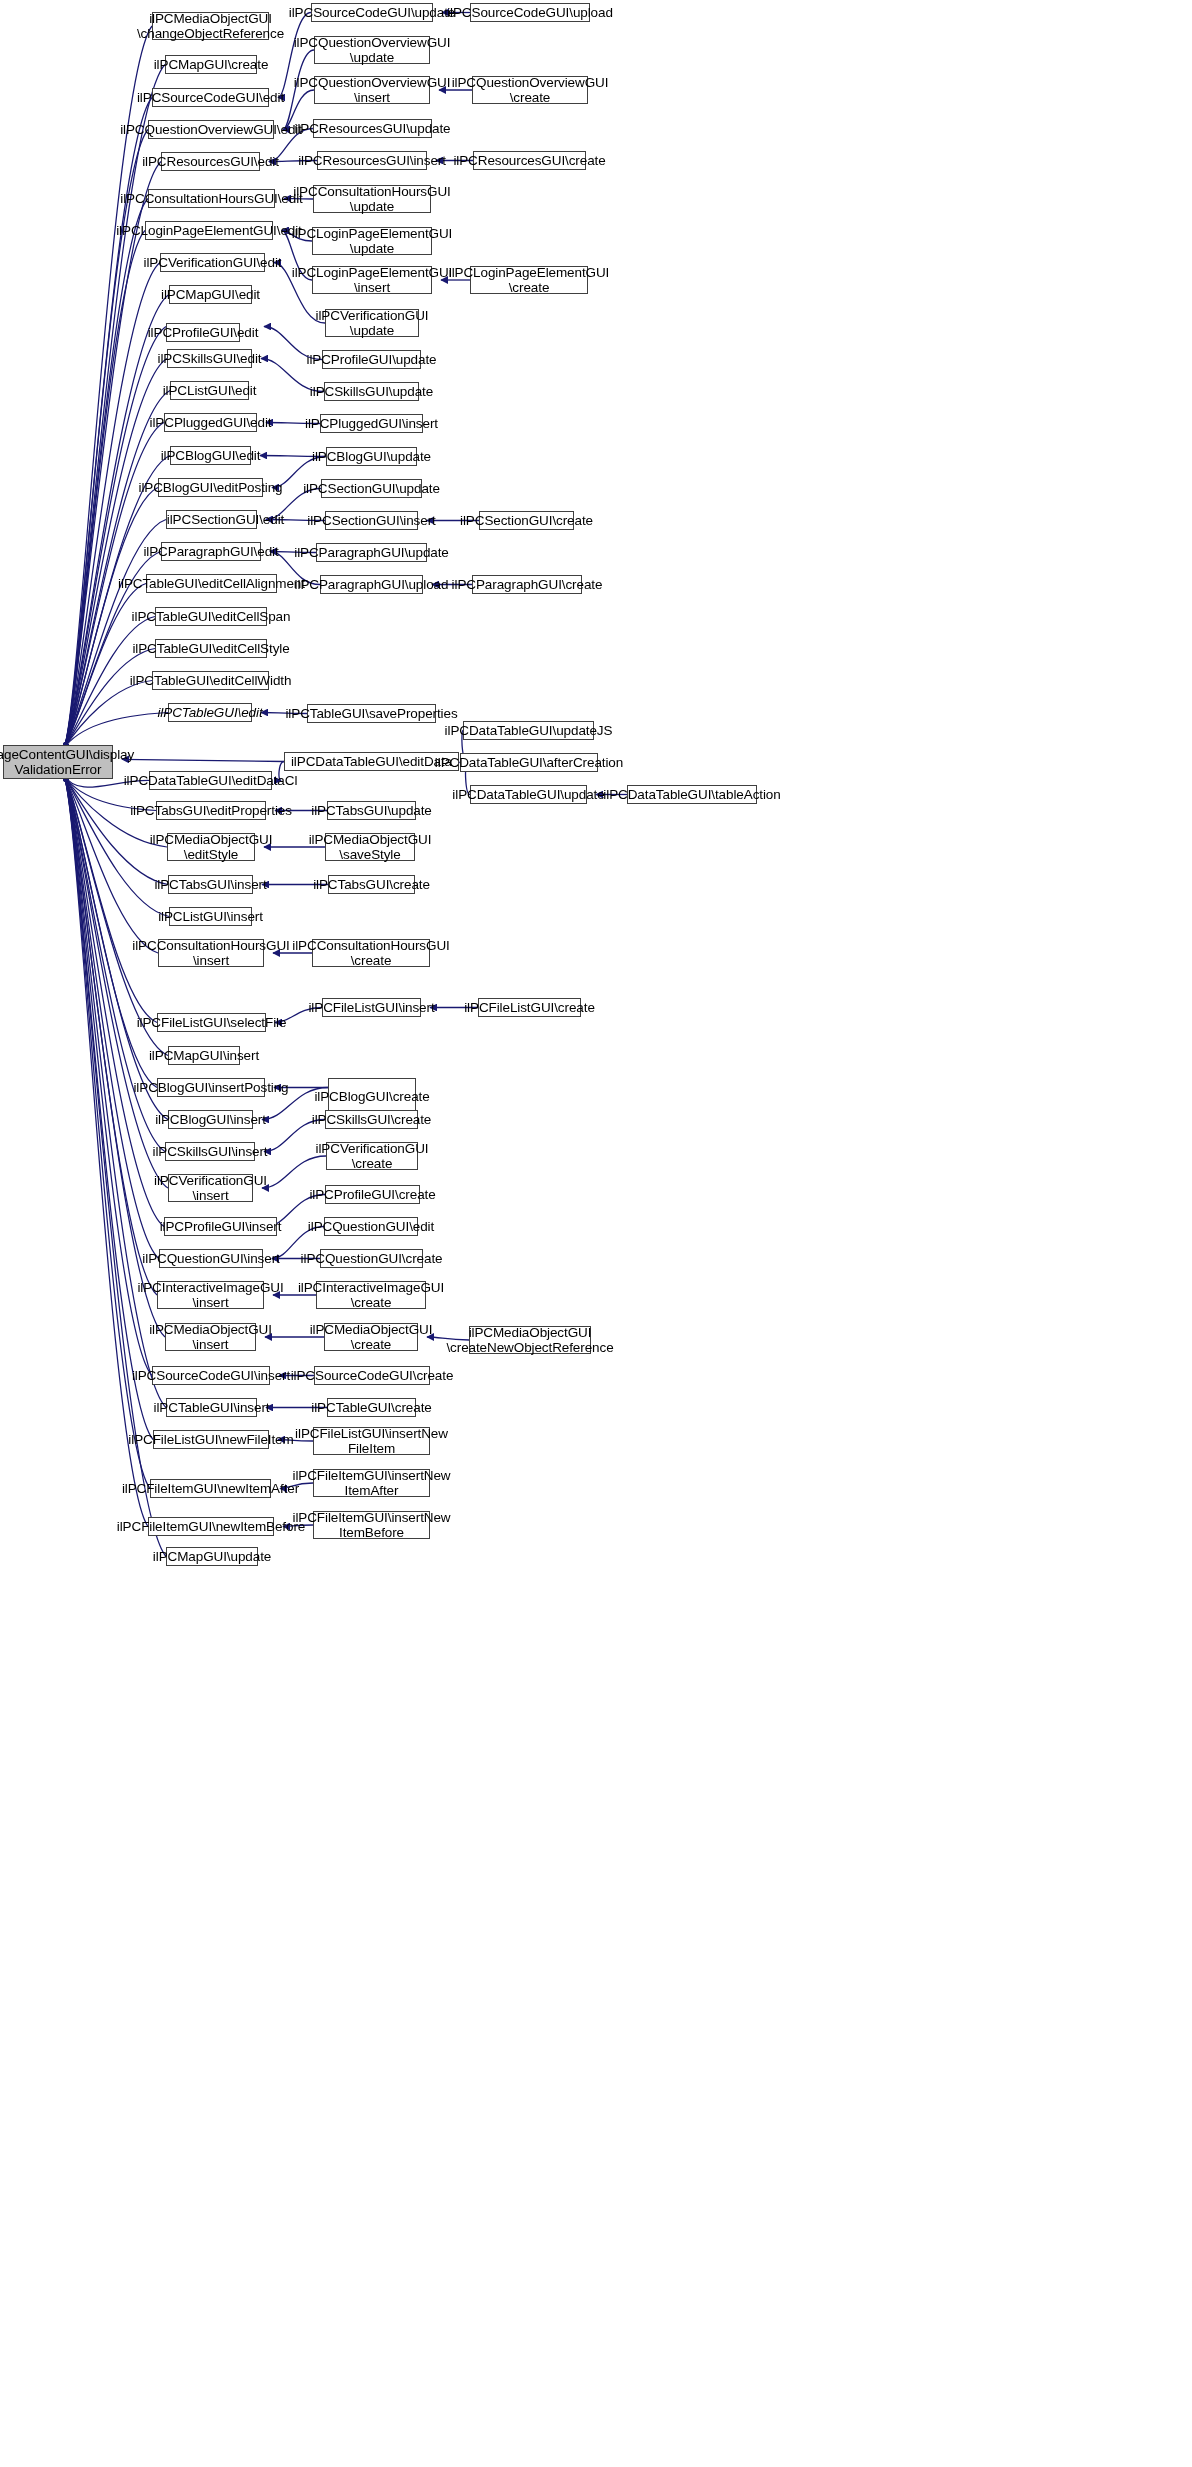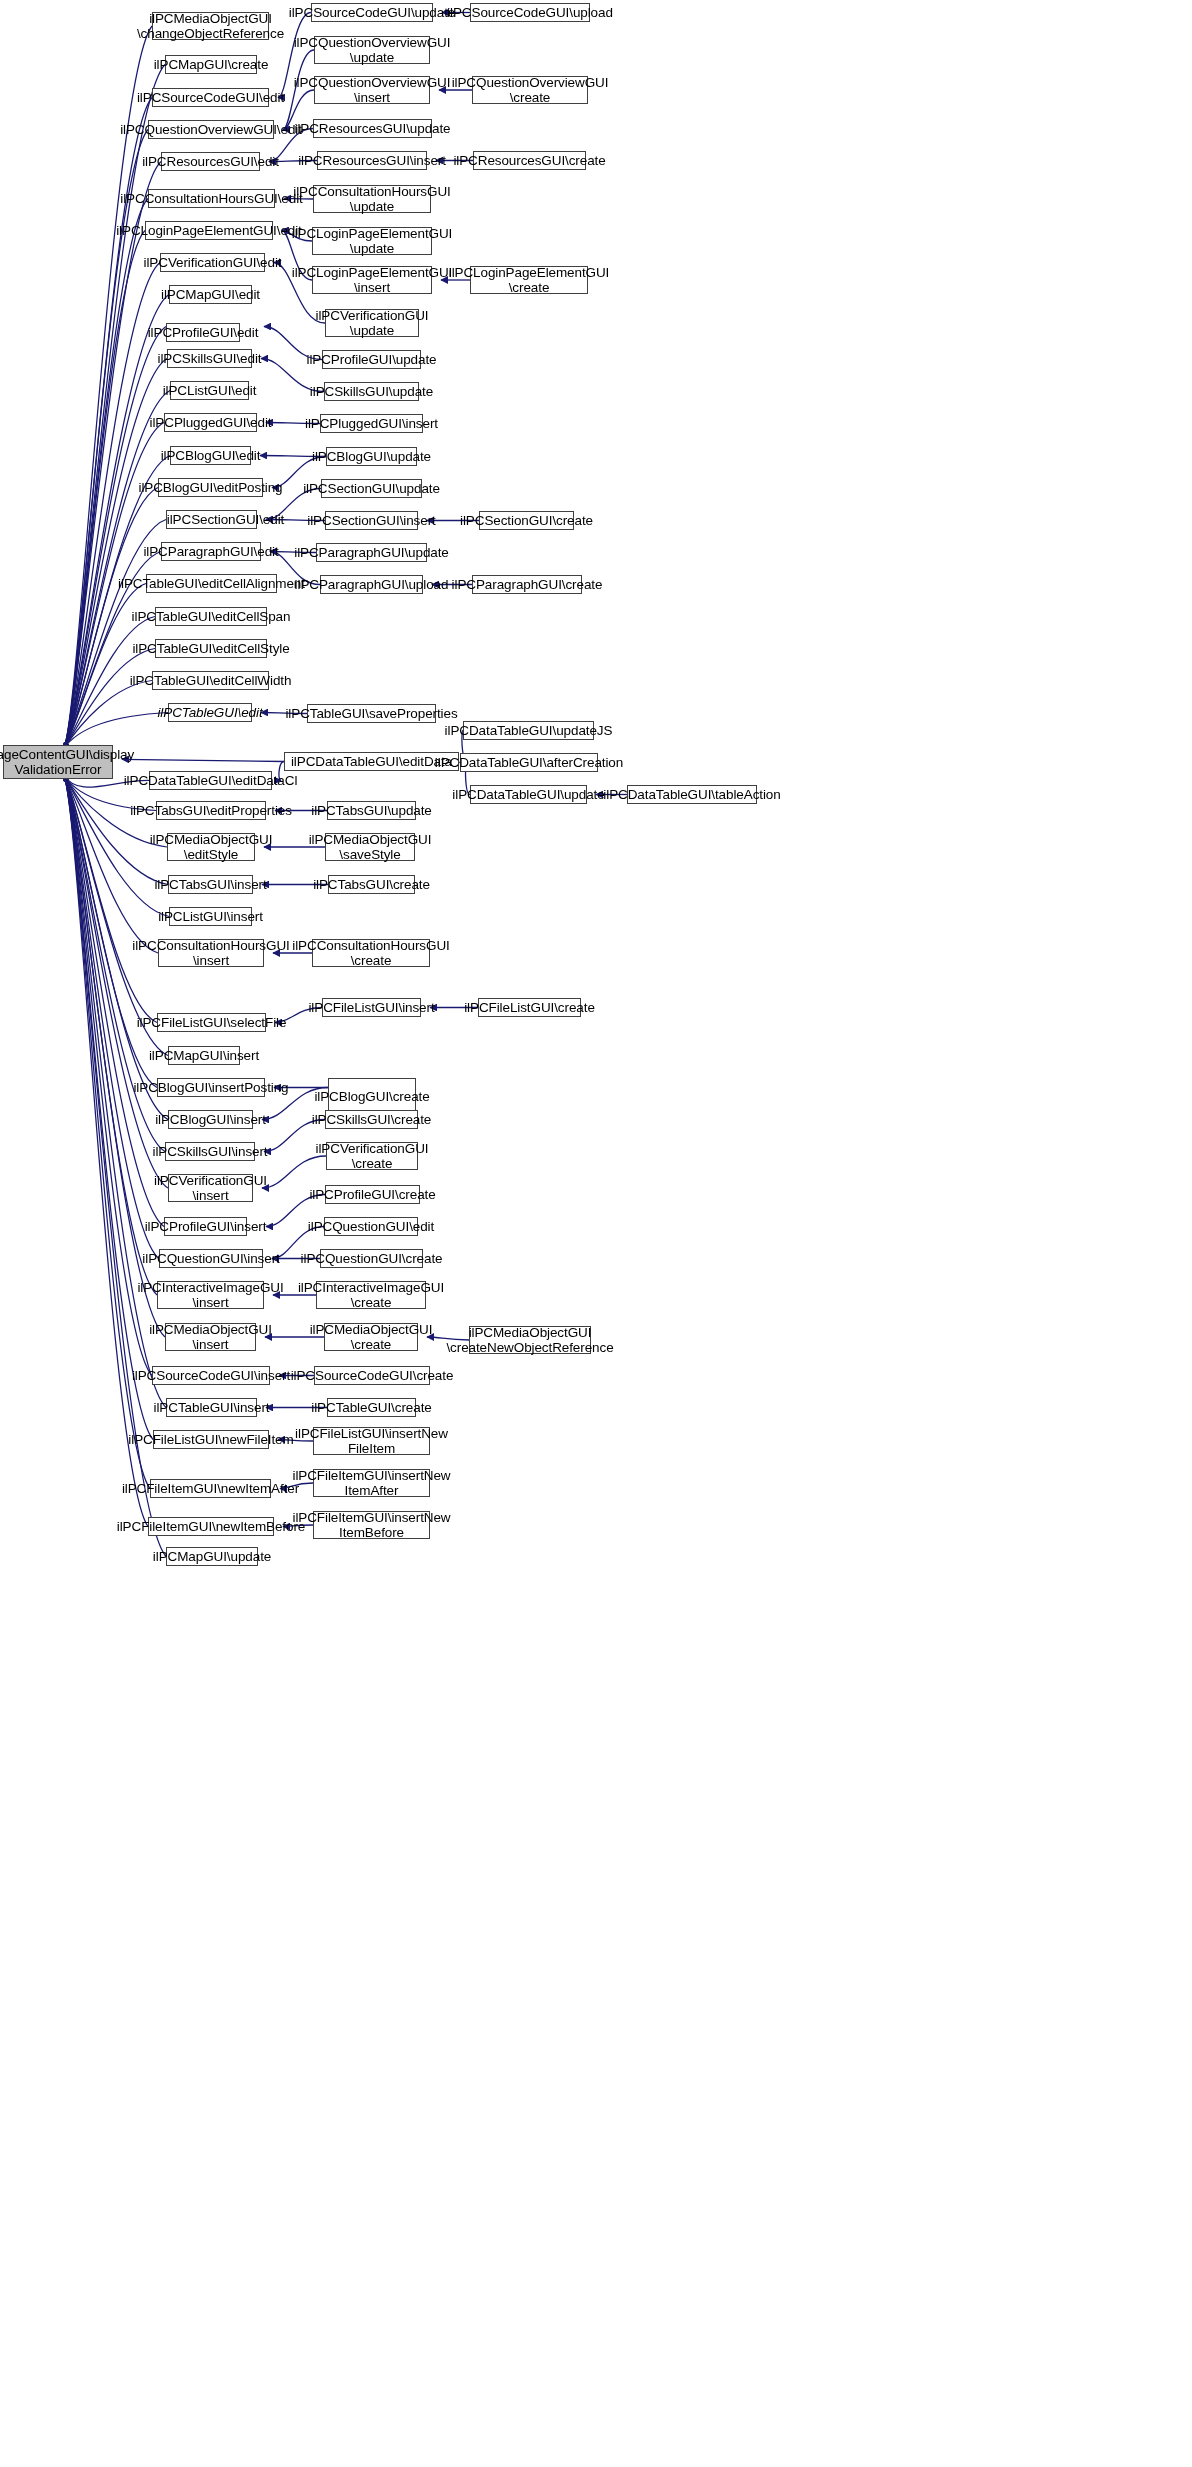--- a/index.html
+++ b/index.html
@@ -175,21 +175,21 @@
       <div class="node" style="left: 169px; top: 907px; width: 83px; height: 19px;">ilPCListGUI\insert</div>
       <div class="node" style="left: 158px; top: 939px; width: 106px; height: 28px;">ilPCConsultationHoursGUI
 \insert</div>
       <div class="node" style="left: 157px; top: 1013px; width: 109px; height: 19px;">ilPCFileListGUI\selectFile</div>
       <div class="node" style="left: 168px; top: 1046px; width: 72px; height: 19px;">ilPCMapGUI\insert</div>
       <div class="node" style="left: 157px; top: 1078px; width: 108px; height: 19px;">ilPCBlogGUI\insertPosting</div>
       <div class="node" style="left: 168px; top: 1110px; width: 85px; height: 19px;">ilPCBlogGUI\insert</div>
       <div class="node" style="left: 165px; top: 1142px; width: 90px; height: 19px;">ilPCSkillsGUI\insert</div>
       <div class="node" style="left: 168px; top: 1174px; width: 85px; height: 28px;">ilPCVerificationGUI
 \insert</div>
-      <div class="node" style="left: 164px; top: 1217px; width: 83px; height: 19px;">ilPCProfileGUI\insert</div>
+      <div class="node" style="left: 164px; top: 1217px; width: 113px; height: 19px;">ilPCProfileGUI\insert</div>
       <div class="node" style="left: 159px; top: 1249px; width: 104px; height: 19px;">ilPCQuestionGUI\insert</div>
       <div class="node" style="left: 157px; top: 1281px; width: 107px; height: 28px;">ilPCInteractiveImageGUI
 \insert</div>
       <div class="node" style="left: 165px; top: 1323px; width: 91px; height: 28px;">ilPCMediaObjectGUI
 \insert</div>
       <div class="node" style="left: 152px; top: 1366px; width: 118px; height: 19px;">ilPCSourceCodeGUI\insert</div>
       <div class="node" style="left: 166px; top: 1398px; width: 91px; height: 19px;">ilPCTableGUI\insert</div>
       <div class="node" style="left: 153px; top: 1430px; width: 116px; height: 19px;">ilPCFileListGUI\newFileItem</div>
       <div class="node" style="left: 150px; top: 1479px; width: 121px; height: 19px;">ilPCFileItemGUI\newItemAfter</div>
       <div class="node" style="left: 148px; top: 1517px; width: 126px; height: 19px;">ilPCFileItemGUI\newItemBefore</div>

